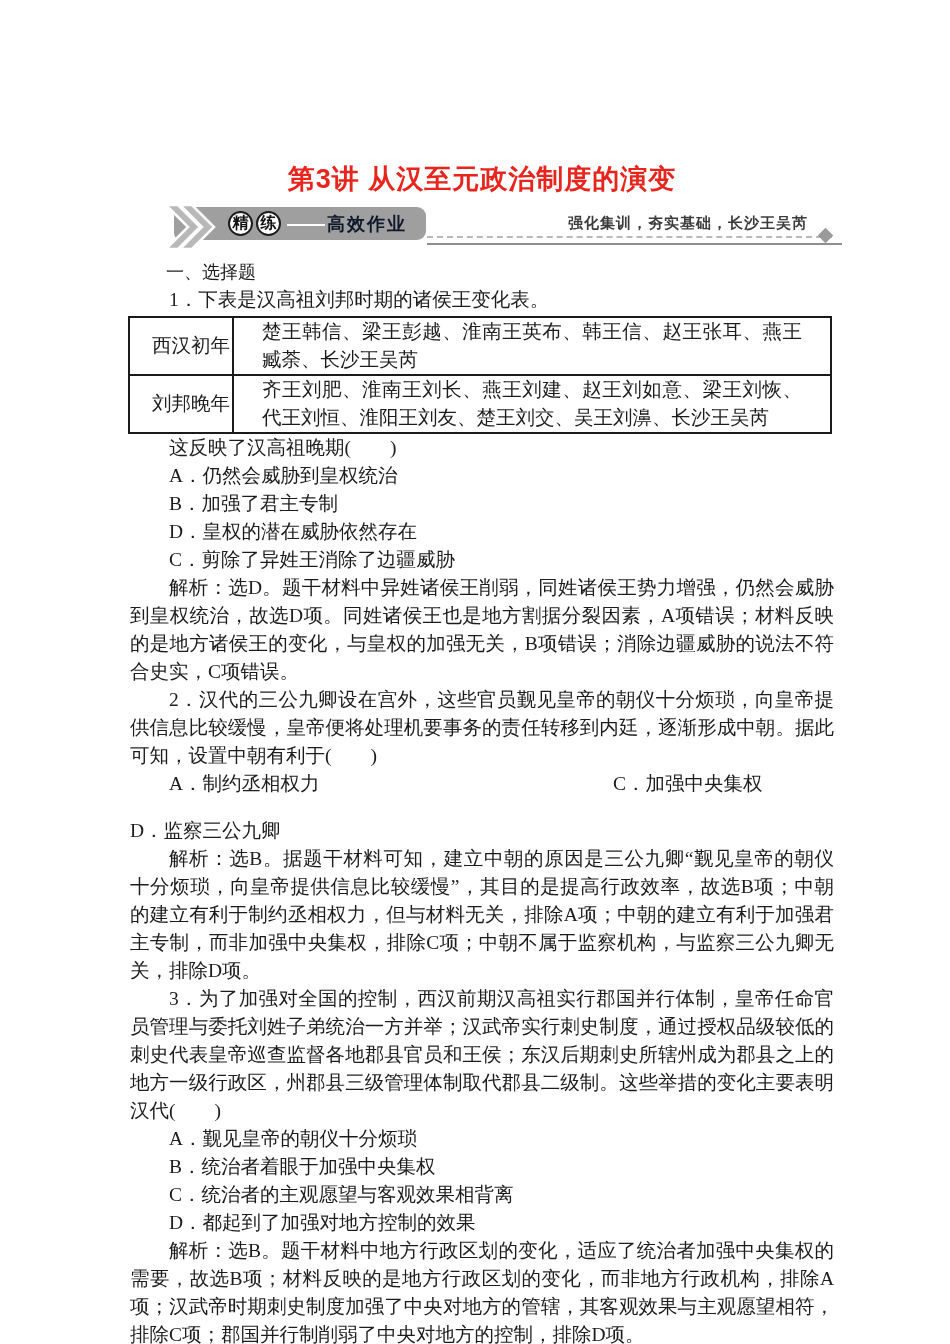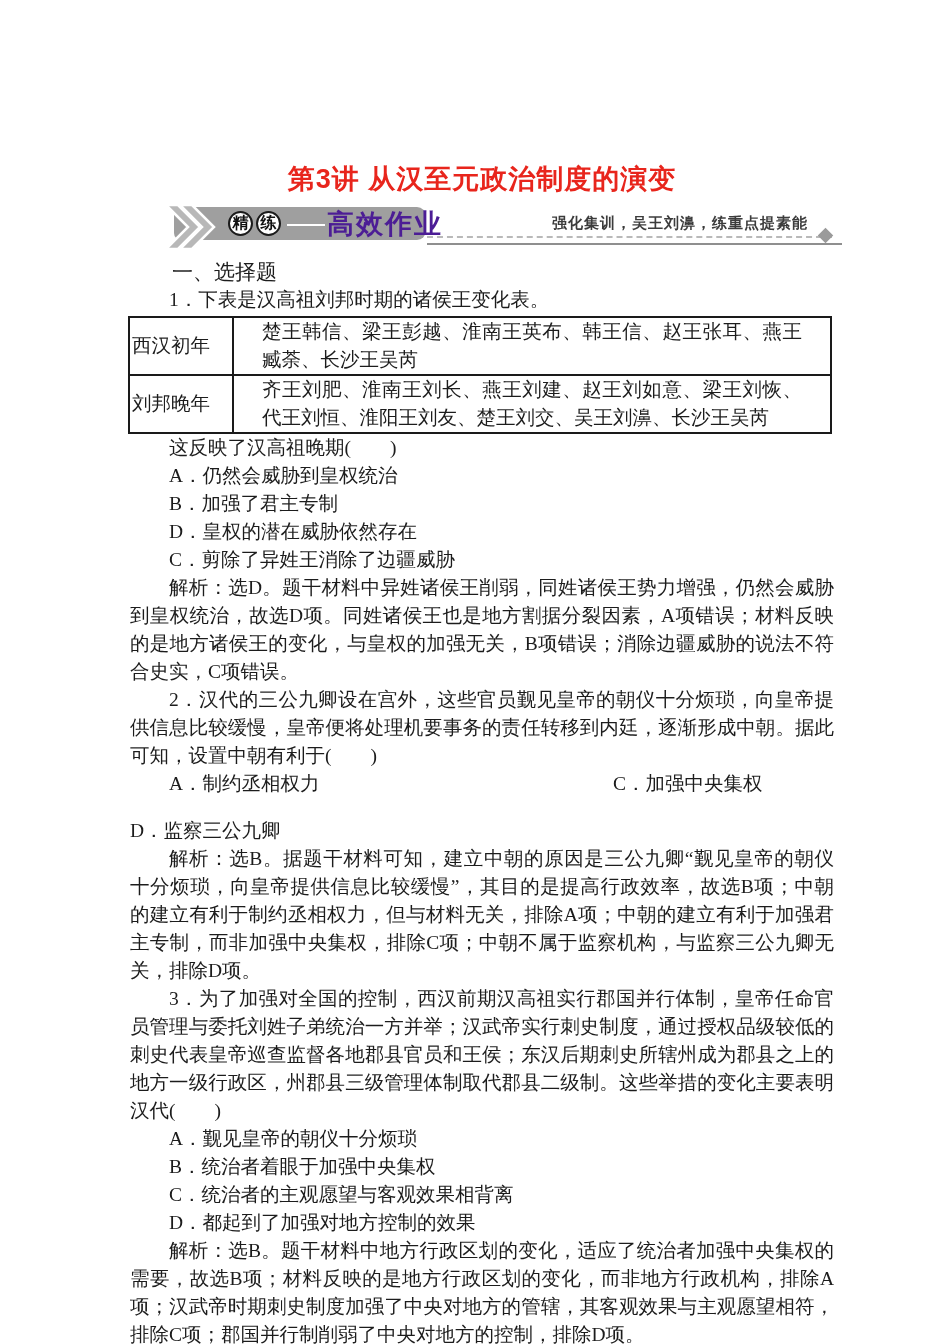--- a/index.html
+++ b/index.html
@@ -51,23 +51,23 @@
     flex: 0 0 auto;
   }
   .bar-dash {
     color: #ffffff; font-weight: bold;
     font-family: "Liberation Sans", "DejaVu Sans", sans-serif;
     font-size: 20px; letter-spacing: -2px;
     margin: 0 4px 0 3px;
     white-space: nowrap;
   }
   .bar-label {
-    color: #4c1d95; font-weight: bold;
+    color: #0f172a; font-weight: bold;
     font-family: "Liberation Sans", "DejaVu Sans", sans-serif;
-    font-size: 27px; letter-spacing: 2px;
+    font-size: 18px; letter-spacing: 2px;
     white-space: nowrap;
   }
   .banner-tagline {
     position: absolute; right: 26px; top: 14px;
     font-family: "Liberation Sans", "DejaVu Sans", sans-serif;
     font-weight: bold; font-size: 15px; color: #3c3c3c;
     letter-spacing: 1px; white-space: nowrap;
   }
   .rule-dashed {
     position: absolute; left: 297px; right: 2px; top: 36px;
@@ -78,41 +78,41 @@
     border-top: 2px solid #8f8f8f; height: 0;
   }
   .diamond-icon {
     position: absolute; right: 3px; top: 30px;
     width: 11px; height: 11px; background: #9a9a9a;
     transform: rotate(45deg);
   }
 
   
   .time-hint { text-align: center; font-size: 19px; line-height: 30px; margin: 2px 0 4px 0; }
-  .line   { font-size: 21px; line-height: 28px; }
+  .line   { font-size: 18px; line-height: 28px; }
   .para   { font-size: 19.5px; line-height: 28px; text-align: justify; text-indent: 2em; margin: 0; }
   .option { font-size: 19.5px; line-height: 28px; text-indent: 2em; }
   .options-2col { display: grid; grid-template-columns: 425px auto; gap: 19px; }
   .options-2col .cell { font-size: 19.5px; line-height: 28px; }
   .options-2col .cell.left { text-indent: 2em; }
 
   
   table.princes {
     border-collapse: collapse;
     width: 704px;
     margin: 2px 0 0 -2px;
     table-layout: fixed;
   }
   table.princes td {
     border: 2px solid #1a1a1a;
     font-size: 19.5px;
     line-height: 28px;
     vertical-align: middle;
   }
-  td.row-label { width: 98px; text-align: left; padding: 0 2px; }
+  td.row-label { width: 98px; text-align: right; padding: 0 2px; }
   td.row-content { text-align: justify; padding: 0 28px; }
 </style>
 </head>
 <body>
 
 <div class="page">
   <div class="content">
 
     <h1 class="title">第3讲 从汉至元政治制度的演变</h1>
 
@@ -122,21 +122,21 @@
         <span class="badge-circle">练</span>
         <span class="bar-dash">——</span>
         <span class="bar-label">高效作业</span>
       </div>
       <svg class="chevrons" width="56" height="48" viewBox="0 0 56 48">
         <path d="M3 2 L25 24 L3 46 L15 46 L37 24 L15 2 Z" fill="#b8b8b8" stroke="#ffffff" stroke-width="2.5"></path>
         <path d="M17 2 L39 24 L17 46 L29 46 L51 24 L29 2 Z" fill="#b8b8b8" stroke="#ffffff" stroke-width="2.5"></path>
       </svg>
       <div class="rule-dashed"></div>
       <div class="rule-solid"></div>
-      <div class="banner-tagline">强化集训，吴王刘濞，练重点提素能</div>
+      <div class="banner-tagline">强化集训，夯实基础，长沙王吴芮</div>
       <div class="diamond-icon"></div>
     </div>
 
 
     <div class="line" style="text-indent:2em;">一、选择题</div>
 
     <p class="para">1．下表是汉高祖刘邦时期的诸侯王变化表。</p>
 
     <table class="princes">
       <tbody>

